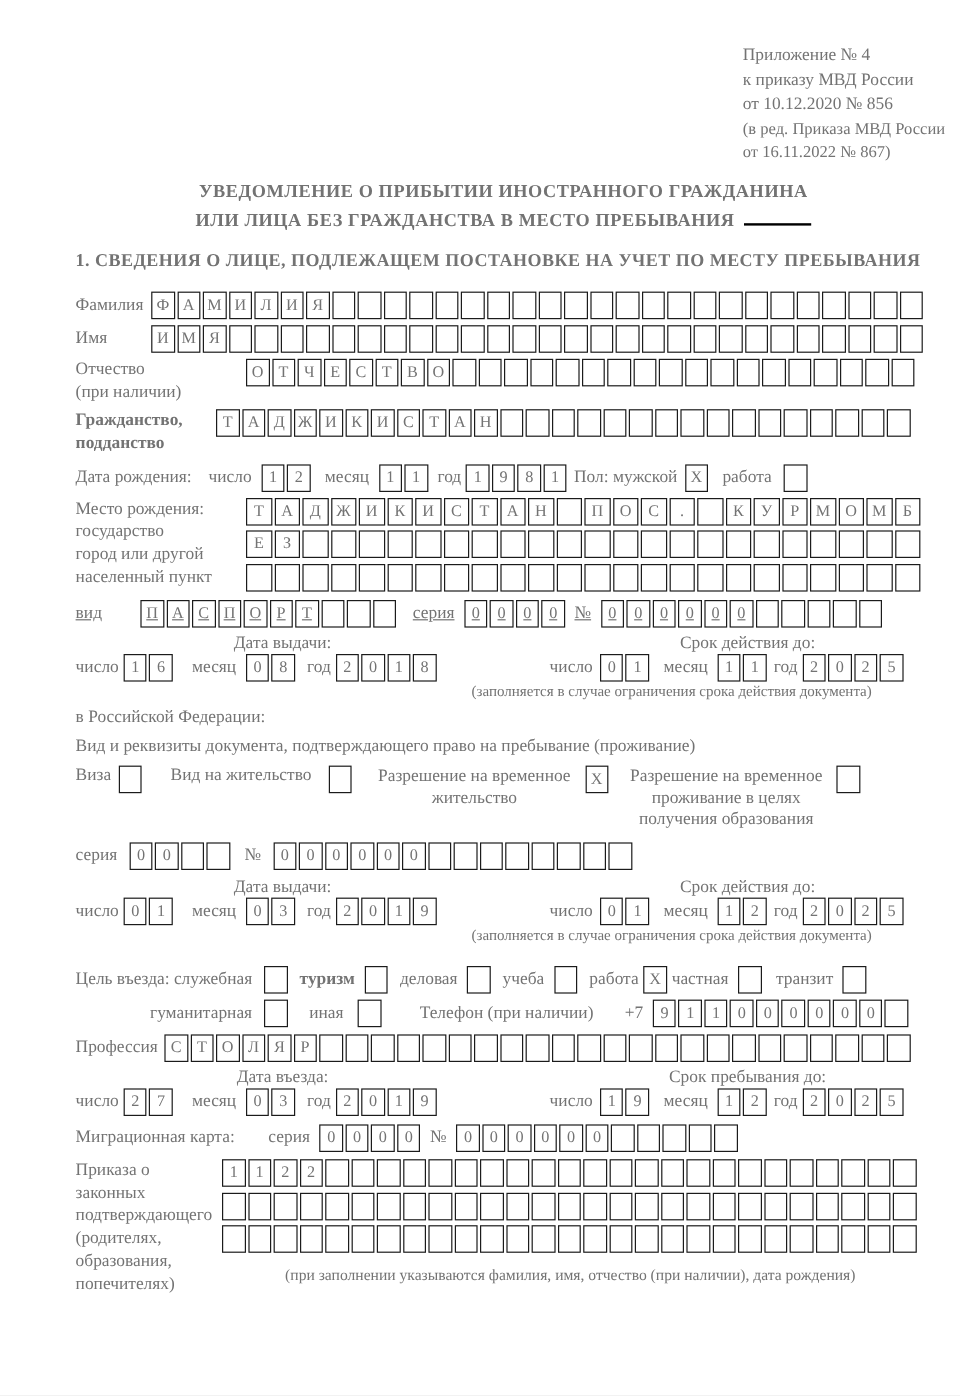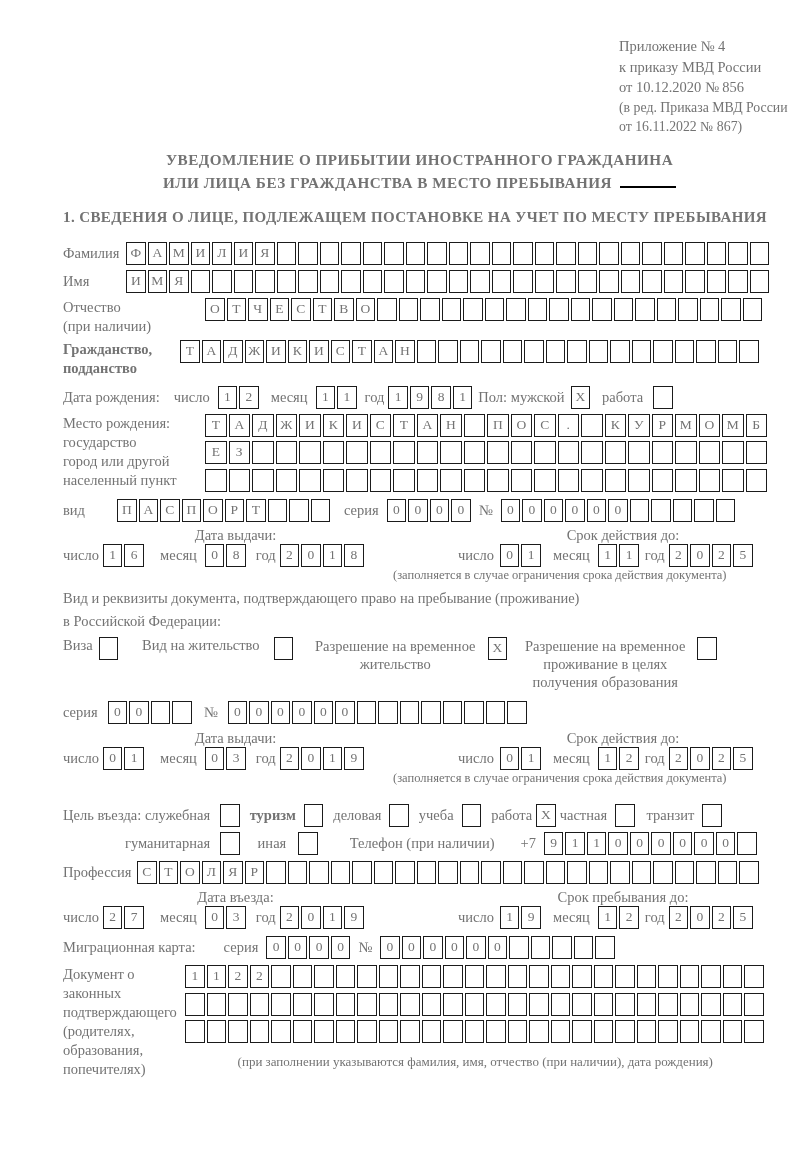--- a/index.html
+++ b/index.html
@@ -311,21 +311,21 @@
               <span class="cell wide"></span>
               <span class="cell wide"></span>
               <span class="cell wide"></span>
               <span class="cell wide"></span>
               <span class="cell wide"></span>
               <span class="cell wide"></span>
             </span>
           </div>
         </div>
       </div>
-      <div class="fline" style="margin-top: 3px;">
+      <div class="fline" style="margin-top: 3px; text-decoration: underline;">
         <span class="ftext" style="display: inline-block; width: 54px;">вид</span>
         <span class="cells">
           <span class="cell">П</span>
           <span class="cell">А</span>
           <span class="cell">С</span>
           <span class="cell">П</span>
           <span class="cell">О</span>
           <span class="cell">Р</span>
           <span class="cell">Т</span>
           <span class="cell"></span>
@@ -397,25 +397,25 @@
             <span class="cell">0</span>
             <span class="cell">2</span>
             <span class="cell">5</span>
           </span>
         </span>
       </div>
       <div class="fline" style="margin-top: 1px;">
         <span class="fgap" style="width: 330px;"></span>
         <span class="ftext" style="font-size: 12.5px;">(заполняется в случае ограничения срока действия документа)</span>
       </div>
+      <div class="fline" style="margin-top: 6px;">
+        <span class="ftext">в Российской Федерации:</span>
+      </div>
       <div class="fline" style="margin-top: 7px;">
         <span class="ftext">Вид и реквизиты документа, подтверждающего право на пребывание (проживание)</span>
-      </div>
-      <div class="fline" style="margin-top: 6px;">
-        <span class="ftext">в Российской Федерации:</span>
       </div>
       <div class="fline top" style="margin-top: 7px;">
         <span class="ftext" style="margin-right: 4px;">Виза</span>
         <span class="cell cb"></span>
         <span class="ftext" style="margin-left: 22px; margin-right: 12px;">Вид на жительство</span>
         <span class="cell cb"></span>
         <span class="mlabel" style="margin-left: 20px; margin-right: 10px;">
           <div>Разрешение на временное</div>
           <div>жительство</div>
         </span>
@@ -638,21 +638,21 @@
           <span class="cell">0</span>
           <span class="cell"></span>
           <span class="cell"></span>
           <span class="cell"></span>
           <span class="cell"></span>
           <span class="cell"></span>
         </span>
       </div>
       <div class="fblock" style="margin-top: 6px;">
         <div class="blabel" style="width: 122px;">
-          <div>Документ о</div>
+          <div>Приказа о</div>
           <div>законных</div>
           <div>подтверждающего</div>
           <div>(родителях,</div>
           <div>образования,</div>
           <div>попечителях)</div>
         </div>
         <div class="brows">
           <div class="fline brow">
             <span class="cells">
               <span class="cell">1</span>

